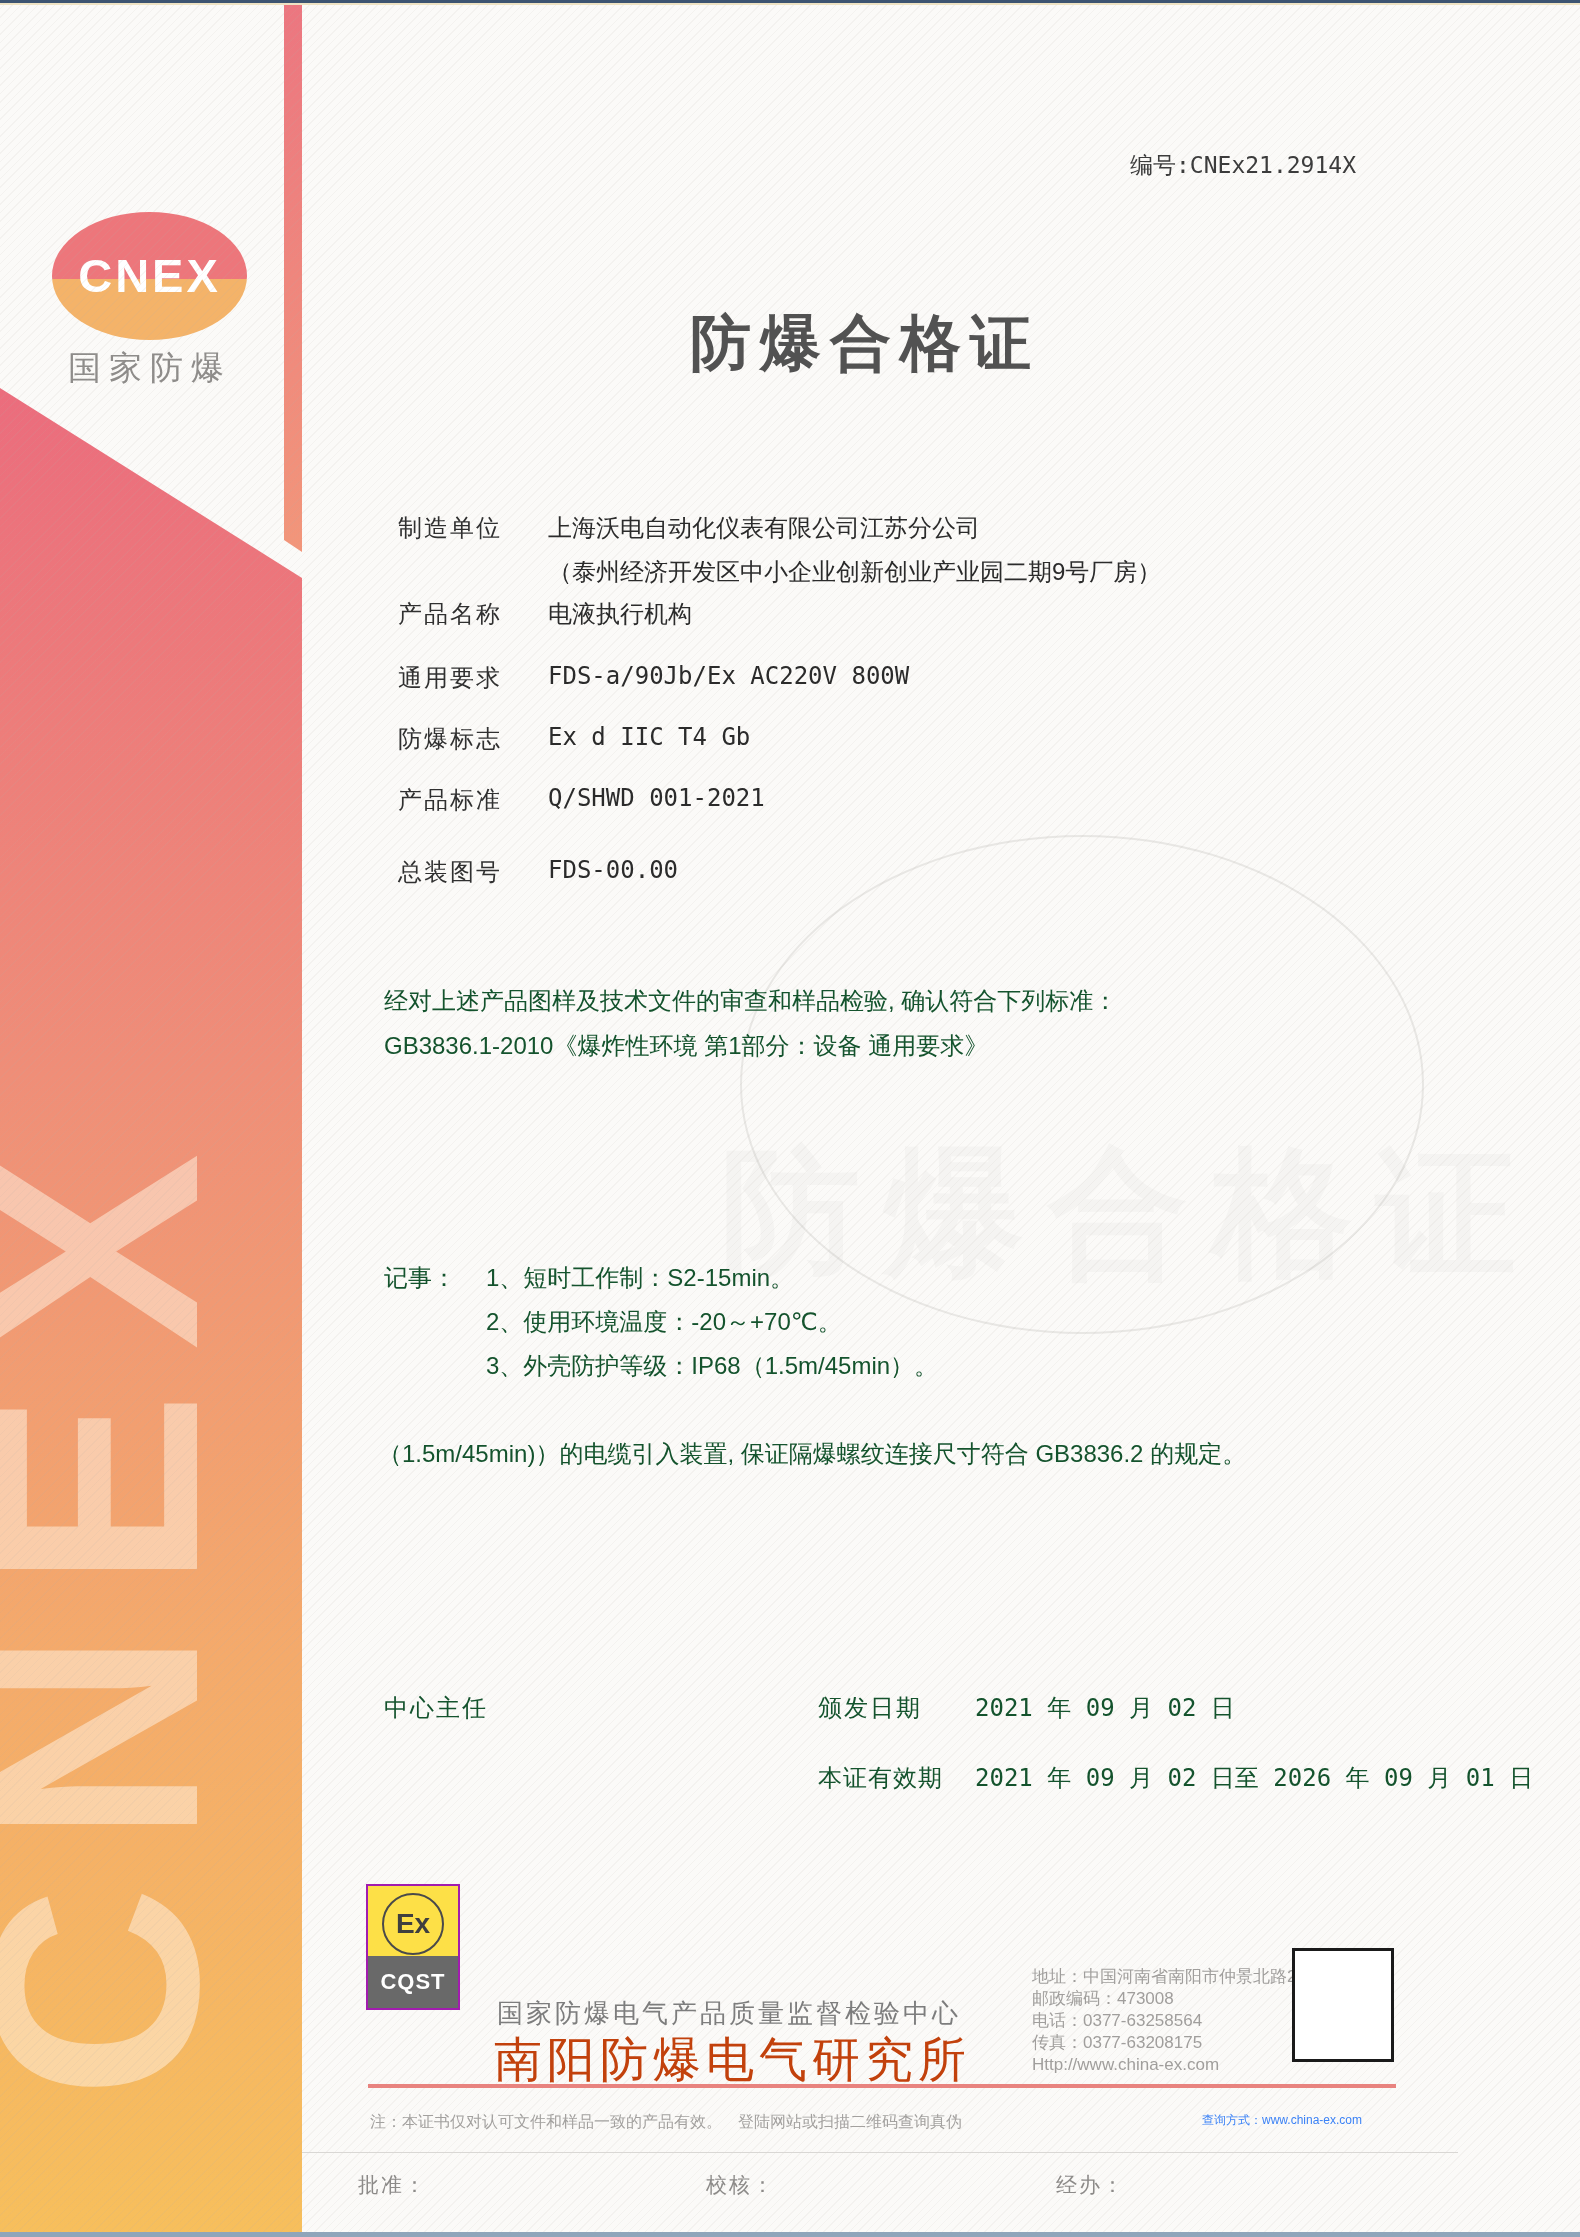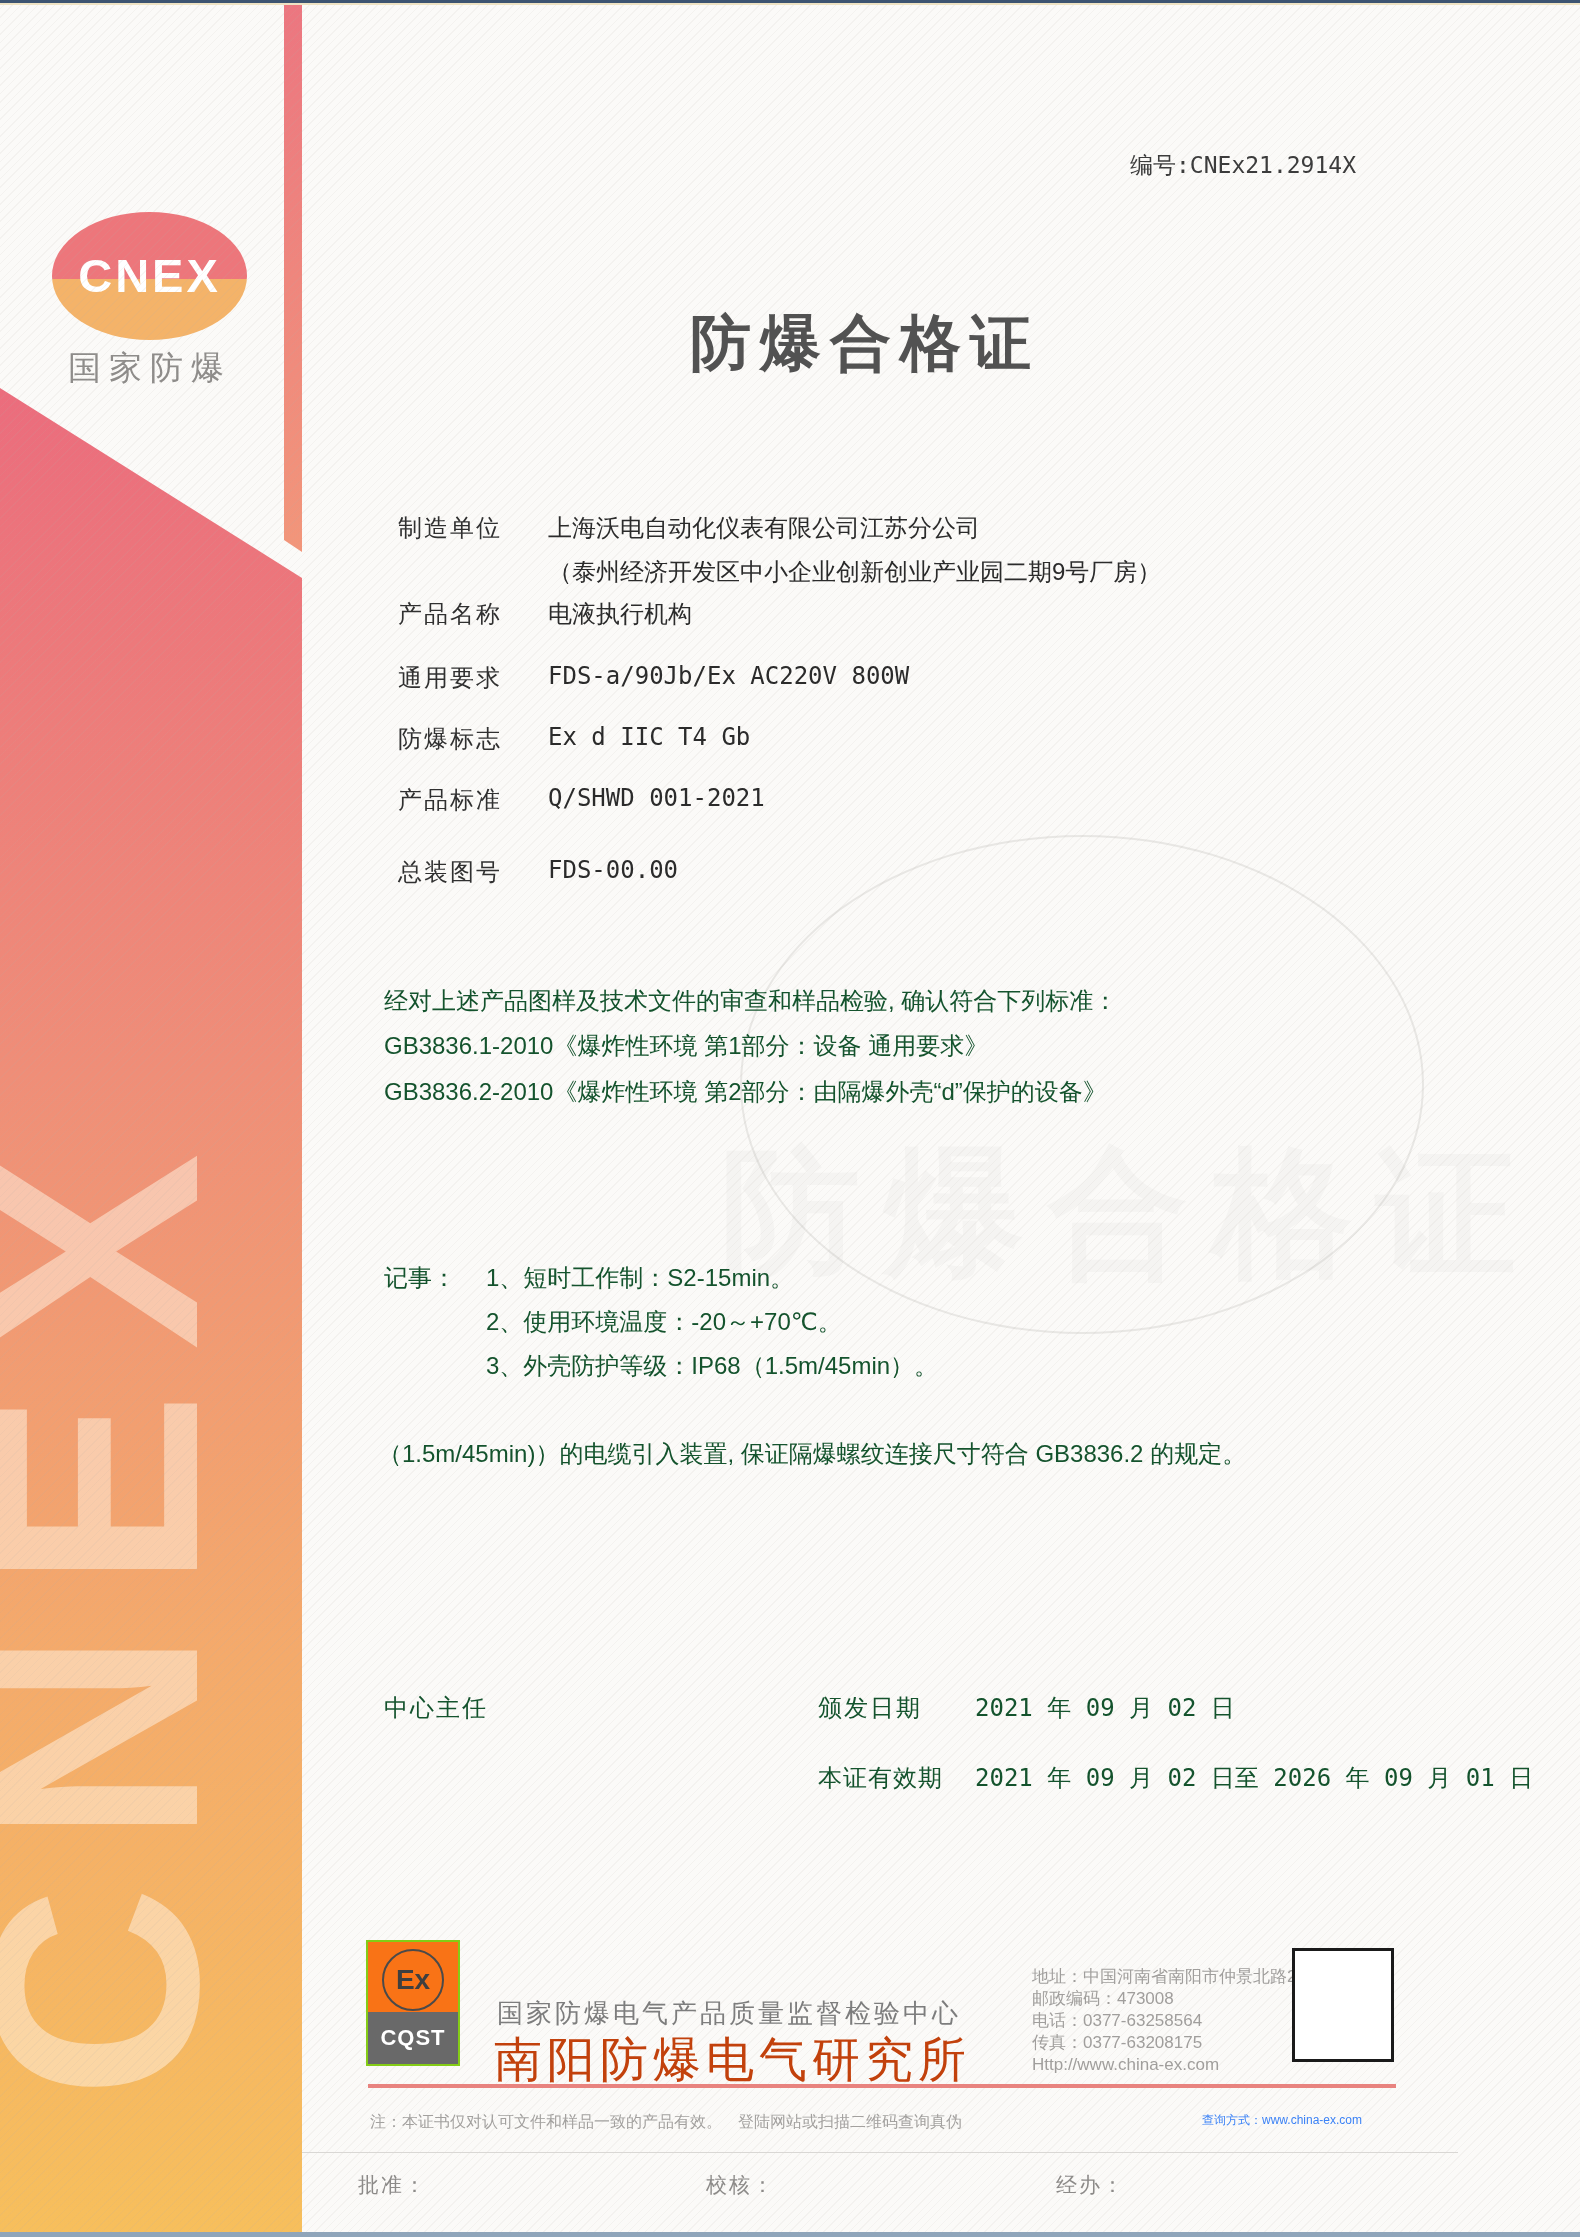--- a/index.html
+++ b/index.html
@@ -73,22 +73,22 @@
   .title{left:690px;top:303px;font-size:61px;font-weight:bold;
     letter-spacing:9px;color:#525252;}
   .flabel{left:398px;font-size:24px;color:#303030;letter-spacing:2px;font-weight:500;}
   .fvalue{left:548px;font-size:24px;color:#2b2b2b;}
   .mono{font-family:"DejaVu Sans Mono","Liberation Mono",monospace;}
   .body-line{font-size:24px;color:#14532d;}
   .gray-s{color:#a09e9c;font-size:17px;line-height:22px;}
 
   
   .badge{
-    position:absolute;left:366px;top:1940px;width:94px;height:126px;
-    border:2px solid #84cc16;background:#f97316;z-index:6;box-sizing:border-box;
+    position:absolute;left:366px;top:1884px;width:94px;height:126px;
+    border:2px solid #a21caf;background:#fde047;z-index:6;box-sizing:border-box;
   }
   .badge-circle{
     position:absolute;left:14px;top:7px;width:58px;height:58px;
     border:2px solid #4a4a4a;border-radius:50%;
     text-align:center;line-height:58px;font-size:28px;font-weight:bold;color:#3f3f3f;
   }
   .badge-band{
     position:absolute;left:0;bottom:0;width:100%;height:52px;background:#696969;
     text-align:center;line-height:52px;color:#ffffff;font-size:22px;
     font-weight:bold;letter-spacing:1px;
@@ -148,21 +148,20 @@
   <div class="abs fvalue mono" style="top:723px">Ex d IIC T4 Gb</div>
 
   <div class="abs flabel" style="top:784px">产品标准</div>
   <div class="abs fvalue mono" style="top:784px">Q/SHWD 001-2021</div>
 
   <div class="abs flabel" style="top:856px">总装图号</div>
   <div class="abs fvalue mono" style="top:856px">FDS-00.00</div>
 
   <div class="abs body-line" style="left:384px;top:985px">经对上述产品图样及技术文件的审查和样品检验, 确认符合下列标准：</div>
   <div class="abs body-line" style="left:384px;top:1030px">GB3836.1-2010《爆炸性环境 第1部分：设备 通用要求》</div>
-  <div class="abs body-line" style="left:384px;top:1076px">GB3836.2-2010《爆炸性环境 第2部分：由隔爆外壳“d”保护的设备》</div>
 
   <div class="abs body-line" style="left:384px;top:1262px">记事：</div>
   <div class="abs body-line" style="left:486px;top:1262px">1、短时工作制：S2-15min。</div>
   <div class="abs body-line" style="left:486px;top:1306px">2、使用环境温度：-20～+70℃。</div>
   <div class="abs body-line" style="left:486px;top:1350px">3、外壳防护等级：IP68（1.5m/45min）。</div>
   <div class="abs body-line" style="left:378px;top:1438px">（1.5m/45min)）的电缆引入装置, 保证隔爆螺纹连接尺寸符合 GB3836.2 的规定。</div>
 
   <div class="abs body-line" style="left:384px;top:1692px;letter-spacing:2px">中心主任</div>
   <div class="abs body-line" style="left:818px;top:1692px;letter-spacing:2px">颁发日期</div>
   <div class="abs body-line mono" style="left:975px;top:1692px">2021 年 09 月 02 日</div>

